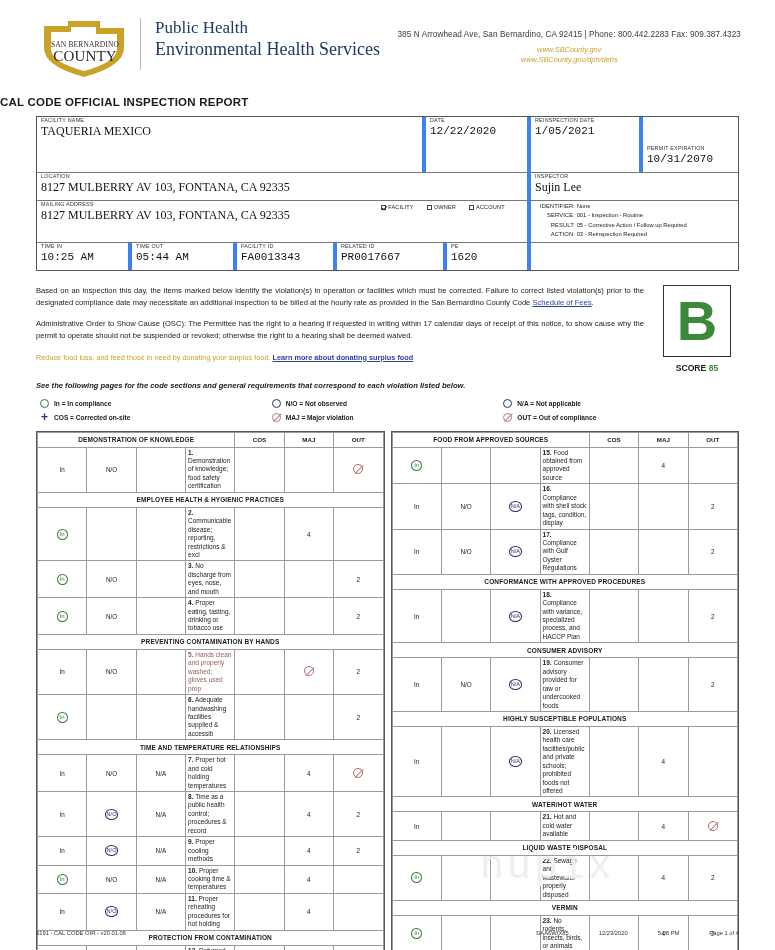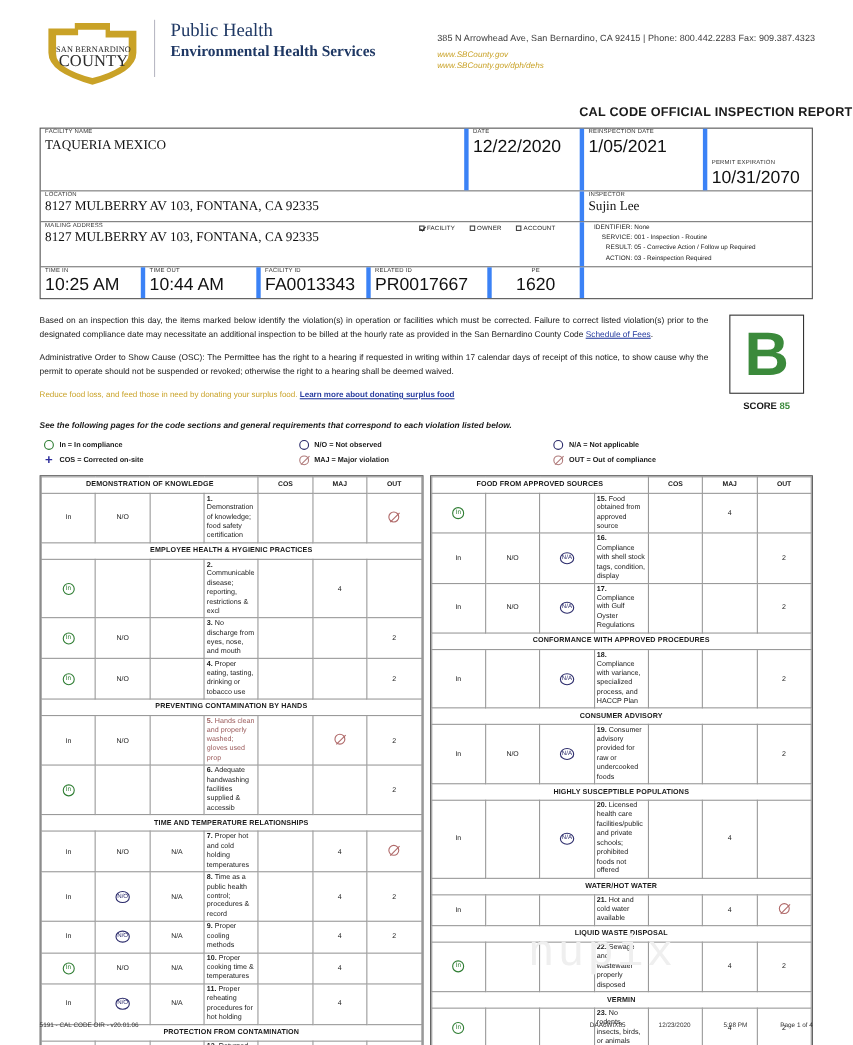--- a/index.html
+++ b/index.html
@@ -14,36 +14,36 @@
   }
   .page { position:relative; width:775px; height:950px; padding:0; }
 
   
   .hdr { display:flex; align-items:flex-start; padding:18px 34px 0 38px; }
   .logo-wrap { display:flex; align-items:flex-start; flex:0 0 auto; }
   .shield { width:92px; height:62px; position:relative; }
   .brand-div { width:1px; background:#b9b9c4; height:52px; margin:0 14px 0 10px; }
   .brand-txt { line-height:1.22; }
   .brand-1 { font-family:"Liberation Serif", serif; font-size:17px; color:#1f3864; }
-  .brand-2 { font-family:"Liberation Serif", serif; font-size:14px; color:#1f3864;font-weight:bold; }
-  .hdr-right { margin-left:auto; text-align:left; padding-top:12px; }
+  .brand-2 { font-family:"Liberation Serif", serif; font-size:18px; color:#1f3864; }
+  .hdr-right { margin-left:auto; text-align:center; padding-top:12px; }
   .addr { font-size:8.2px; color:#3a3a3a; letter-spacing:.01em; }
   .web { font-size:7.4px; color:#c9a227; font-style:italic; line-height:1.35; margin-top:6px; }
 
-  .doc-title { text-align:right; font-size:11.5px; font-weight:bold; letter-spacing:.02em; margin:16px 0 8px 0; }
+  .doc-title { text-align:left; font-size:11.5px; font-weight:bold; letter-spacing:.02em; margin:16px 0 8px 0; }
 
   
   .fac { margin:0 36px; border:1.2px solid #555; font-size:7px; }
   .fac .row { display:flex; border-bottom:1px solid #777; }
   .fac .row:last-child { border-bottom:none; }
   .cell { padding:1px 4px 2px 4px; border-right:4px solid #3b82f6; position:relative; min-height:27px; }
   .cell:last-child { border-right:none; }
   .lbl { font-size:5.4px; color:#333; letter-spacing:.04em; text-transform:uppercase; line-height:1.1; }
   .val { font-family:"Liberation Serif", serif; font-size:12px; color:#111; line-height:1.1; margin-top:1px; }
-  .val-sm { font-family:Liberation Sans, sans-serif; font-size:16px; }
+  .val-sm { font-family:Liberation Mono, monospace; font-size:11px; }
   .chk-row { display:flex; gap:13px; justify-content:center; align-items:flex-start; padding-top:2px; font-size:5.6px; letter-spacing:.03em; }
   .chk { display:inline-flex; align-items:center; gap:2px; }
   .box { display:inline-block; width:5px; height:5px; border:.8px solid #444; position:relative; }
   .box.on::after { content:""; position:absolute; left:1px; top:-1px; width:2px; height:4px; border:solid #222; border-width:0 .9px .9px 0; transform:rotate(40deg); }
   .insp-meta { font-size:5.8px; line-height:1.62; color:#222; }
   .insp-meta .k { display:inline-block; width:40px; text-align:right; letter-spacing:.02em; }
 
   
   .narr-wrap { display:flex; margin:14px 36px 0 36px; gap:11px; }
   .narr { flex:1; font-size:7.6px; line-height:1.62; text-align:justify; color:#1a1a1a; }
@@ -186,31 +186,31 @@
         </div>
       </div>
     </div>
     <div class="row">
       <div class="cell" style="flex:0 0 95px;">
         <div class="lbl">TIME IN</div>
         <div class="val val-sm">10:25 AM</div>
       </div>
       <div class="cell" style="flex:0 0 105px;">
         <div class="lbl">TIME OUT</div>
-        <div class="val val-sm">10:44 AM</div>
+        <div class="val val-sm">05:44 AM</div>
       </div>
       <div class="cell" style="flex:0 0 100px;">
         <div class="lbl">FACILITY ID</div>
         <div class="val val-sm">FA0013343</div>
       </div>
       <div class="cell" style="flex:0 0 110px;">
         <div class="lbl">RELATED ID</div>
         <div class="val val-sm">PR0017667</div>
       </div>
-      <div class="cell" style="flex:1 1 auto;text-align:center;">
+      <div class="cell" style="flex:1 1 auto;">
         <div class="lbl">PE</div>
         <div class="val val-sm">1620</div>
       </div>
       <div class="cell" style="flex:0 0 207px;"></div>
     </div>
   </div>
 
   <div class="narr-wrap">
     <div class="narr">
       <p><span>Based on an inspection this day, the items marked below identify the violation(s) in operation or facilities which must be corrected. Failure to correct listed violation(s) prior to the designated compliance date may necessitate an additional inspection to be billed at the hourly rate as provided in the San Bernardino County Code </span><a class="lnk" href="#">Schedule of Fees</a><span>.</span></p>

